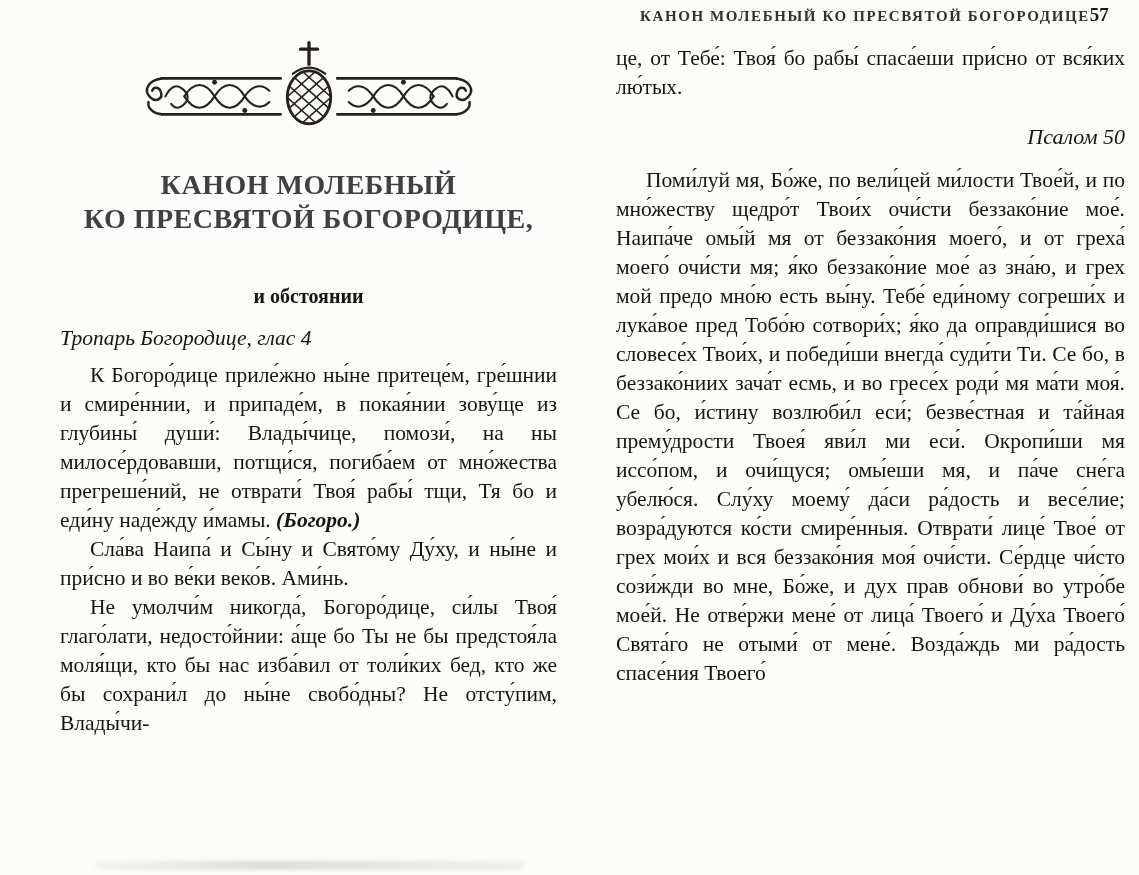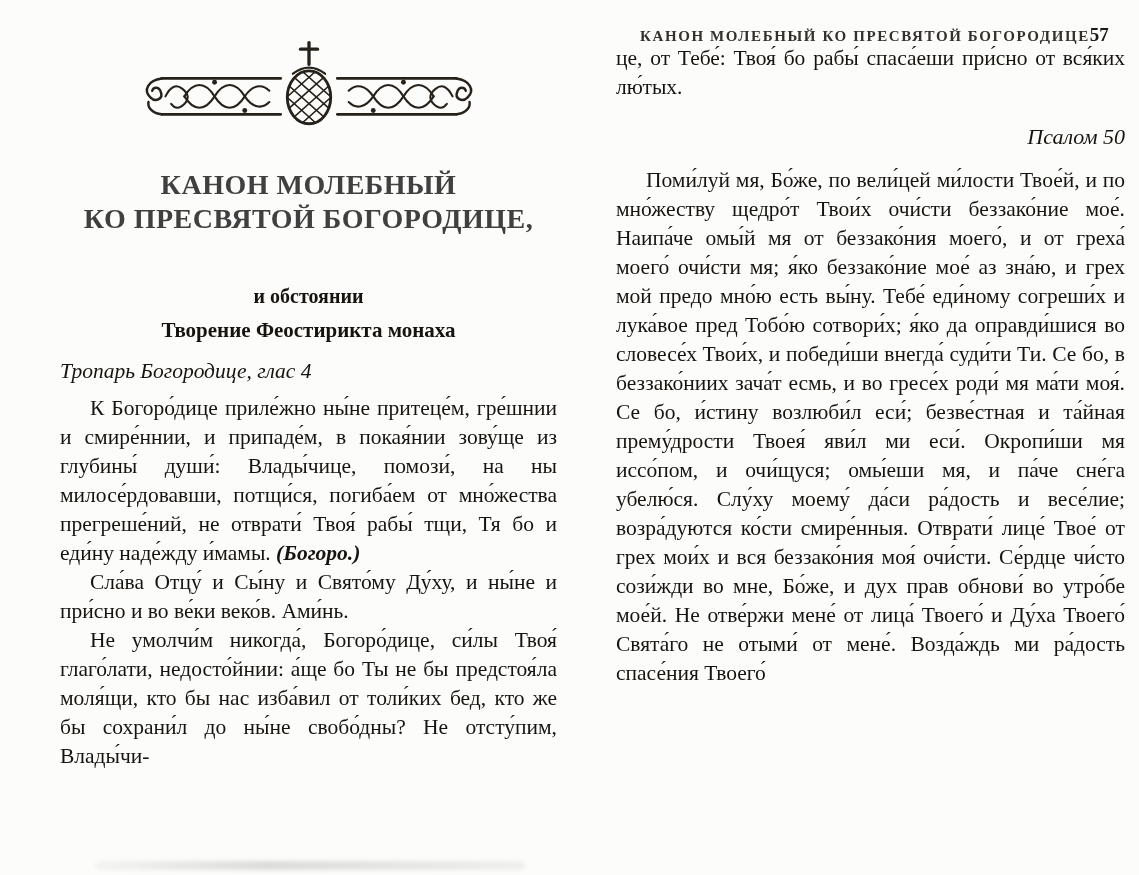--- a/index.html
+++ b/index.html
@@ -12,21 +12,21 @@
     position: relative;
     overflow: hidden;
     background: #fcfcfa;
     color: #17140f;
     font-family: "Liberation Serif", serif;
   }
 
   
   .page-header {
     position: absolute;
-    top: 24px;
+    top: 4px;
     left: 640px;
     width: 457px;
     display: flex;
     justify-content: space-between;
     align-items: baseline;
   }
   .running-title {
     font-size: 15px;
     font-weight: bold;
     letter-spacing: 1.6px;
@@ -172,31 +172,30 @@
   <h1 class="main-title">
     <span>КАНОН МОЛЕБНЫЙ</span><br>
     <span>КО ПРЕСВЯТОЙ БОГОРОДИЦЕ,</span>
   </h1>
 
   <div class="subtitle">
     <br>
     <span>и обстоянии</span>
   </div>
 
-  <div class="author-line">Творение Феостирикта монаха</div>
 
   <div class="section-heading">Тропарь Богородице, глас 4</div>
 
   <p class="body-par">
     <span>К Богоро́дице приле́жно ны́не притеце́м, гре́шнии и смире́ннии, и припаде́м, в покая́нии зову́ще из глубины́ души́: Влады́чице, помози́, на ны милосе́рдовавши, потщи́ся, погиба́ем от мно́жества прегреше́ний, не отврати́ Твоя́ рабы́ тщи, Тя бо и еди́ну наде́жду и́мамы.</span>
     <span class="note">(Богоро.)</span>
   </p>
 
   <p class="body-par">
-    <span>Сла́ва Отцу́ и Сы́ну и Свято́му Ду́ху, и ны́не и при́сно и во ве́ки веко́в. Ами́нь.</span>
+    <span>Сла́ва Наипа́ и Сы́ну и Свято́му Ду́ху, и ны́не и при́сно и во ве́ки веко́в. Ами́нь.</span>
   </p>
 
   <p class="body-par">
     <span>Не умолчи́м никогда́, Богоро́дице, си́лы Твоя́ глаго́лати, недосто́йнии: а́ще бо Ты не бы предстоя́ла моля́щи, кто бы нас изба́вил от толи́ких бед, кто же бы сохрани́л до ны́не свобо́дны? Не отсту́пим, Влады́чи-</span>
   </p>
 
 </section>
 
 <section class="col-right">
 

